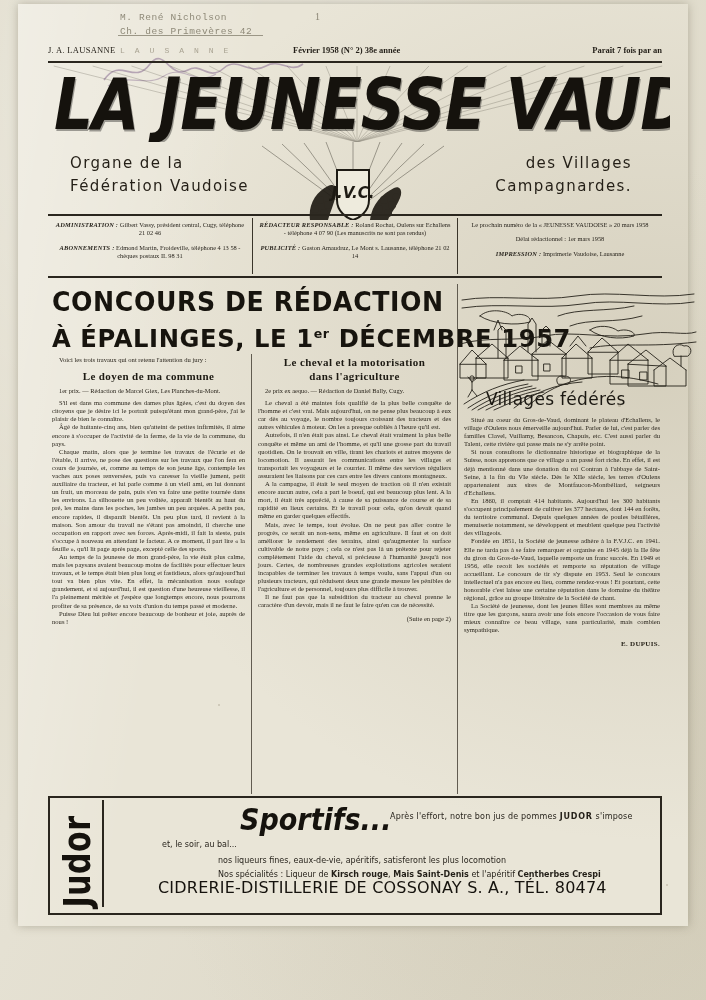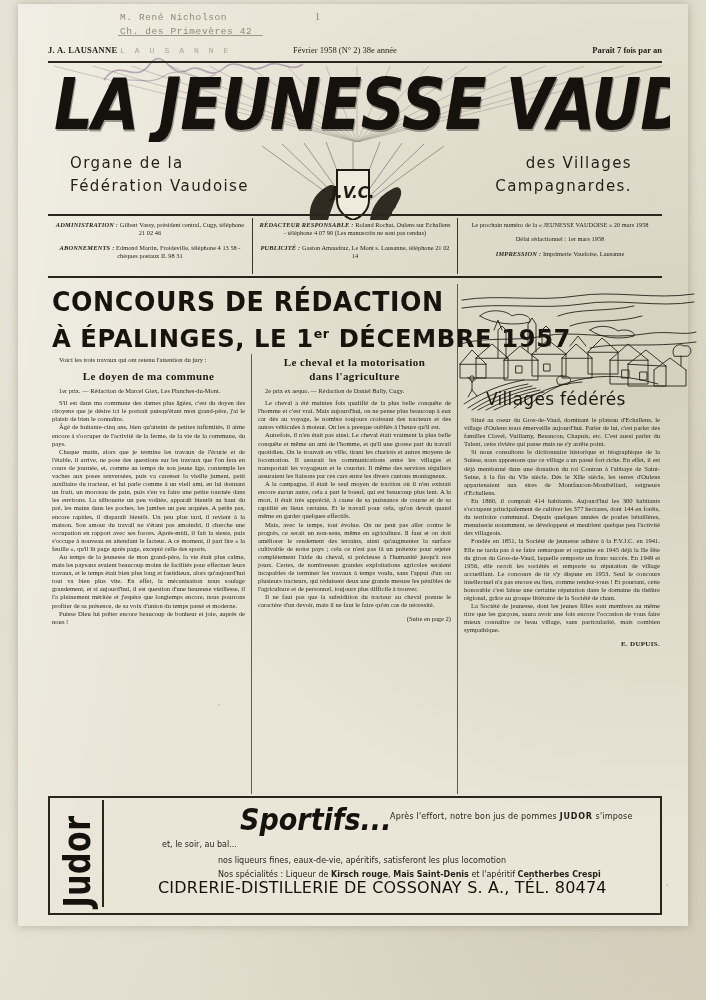--- a/index.html
+++ b/index.html
@@ -33,23 +33,23 @@
   .stampline.l1{left:102px;top:8px;}
   .stampline.l2{left:102px;top:22px;}
   .stampnum{position:absolute;left:297px;top:7px;font-size:10px;color:#8b8676;font-family:"Liberation Serif",serif;}
   .strike{position:absolute;left:100px;top:31px;width:145px;height:1px;background:#8d8878;opacity:.85;}
   .penscribble{
     position:absolute;left:80px;top:42px;width:210px;height:46px;
     pointer-events:none;opacity:.55;
   }
   
   .folio{position:absolute;left:30px;top:41px;right:26px;height:15px;}
-  .folio .left{position:absolute;left:0;top:0;font-size:8.5px;font-weight:bold;letter-spacing:.3px;font-family:"Liberation Serif",serif;}
+  .folio .left{position:absolute;left:0;top:0;font-size:8.5px;font-weight:normal;letter-spacing:.3px;font-family:"Liberation Serif",serif;}
   .folio .ghost{position:absolute;left:72px;top:1px;font-size:8px;letter-spacing:2.6px;color:#a9a392;font-family:"Liberation Mono",monospace;}
-  .folio .mid{position:absolute;left:245px;top:0;font-size:8.5px;font-weight:normal;}
+  .folio .mid{position:absolute;left:245px;top:0;font-size:8.5px;font-weight:bold;}
   .folio .right{position:absolute;right:0;top:0;font-size:8.5px;font-weight:bold;}
   .rule1{position:absolute;left:30px;top:57px;right:26px;height:2px;background:#2a261e;}
   
   .mast{
     position:absolute;left:26px;top:60px;right:18px;height:78px;overflow:hidden;
   }
   .mast .rays{position:absolute;left:0;top:0;width:100%;height:100%;}
   .mast .title{
     position:absolute;left:16px;top:4px;right:6px;
     font-family:"DejaVu Sans", sans-serif;

